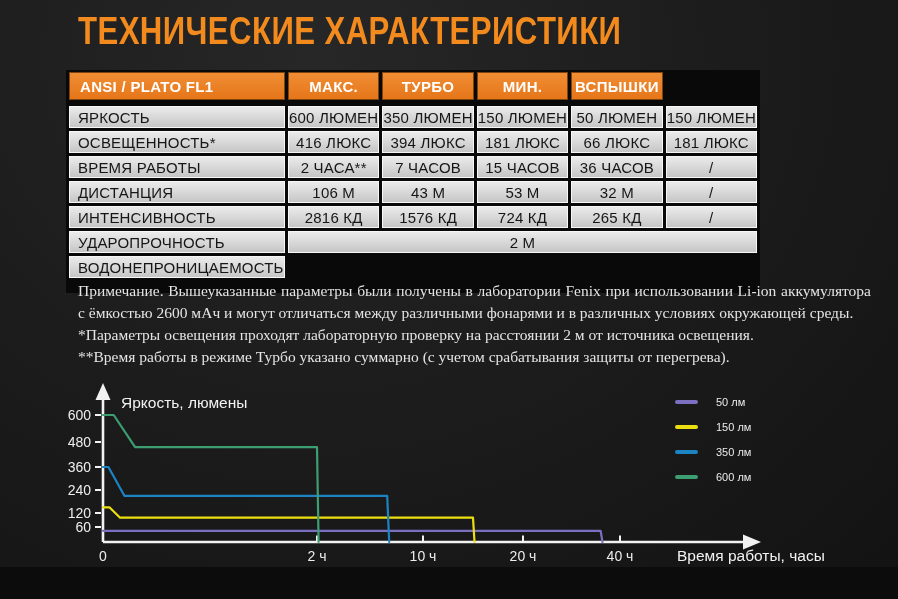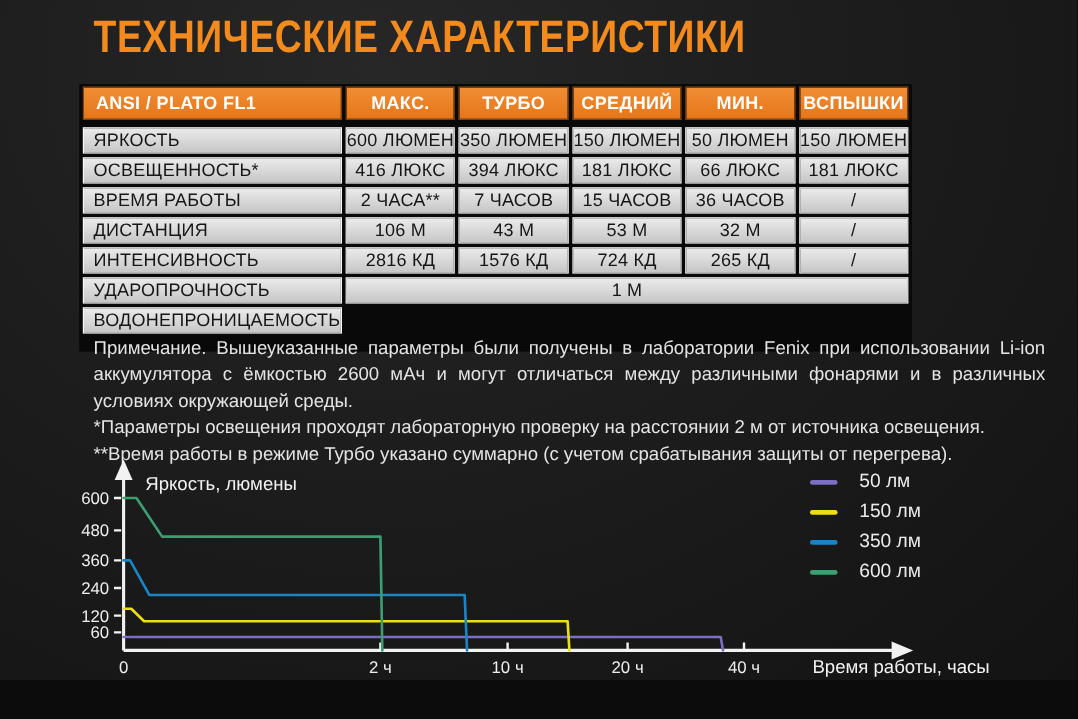--- a/index.html
+++ b/index.html
@@ -23,46 +23,45 @@
     height:26px;background:linear-gradient(#f08d34,#e67619);
     color:#ffffff;font-weight:700;border:1px solid #7d440f;letter-spacing:.3px;
   }
   .hcell.first{justify-content:flex-start;padding-left:10px;}
   .lcell,.vcell{
     height:20px;background:linear-gradient(#ebebeb,#c6c6c6);
     color:#161616;border:1px solid #f7f7f7;letter-spacing:.2px;
   }
   .lcell{justify-content:flex-start;padding-left:8px;}
   
-  .notes{position:absolute;left:78px;top:280px;width:793px;color:#e4e4e4;font-size:15.5px;line-height:22px;}
+  .notes{position:absolute;left:78px;top:280px;width:793px;color:#e4e4e4;font-size:15.5px;line-height:22px;font-family:Liberation Serif, serif;}
   .notes p{margin:0;}
   .notes .just{text-align:justify;}
   
   .chart{position:absolute;left:55px;top:383px;width:830px;height:210px;}
   .chart svg{position:absolute;left:0;top:0;}
   .tick{fill:#ededed;font-family:"Liberation Sans",sans-serif;font-size:14px;}
   .ctext{fill:#f2f2f2;font-family:"Liberation Sans",sans-serif;font-size:15.5px;}
   .legend{position:absolute;left:620px;top:6px;}
   .legend-item{display:flex;align-items:center;height:25px;}
   .legend-swatch{width:23px;height:4px;border-radius:2px;flex:0 0 auto;}
-  .legend-label{margin-left:18px;color:#eaeaea;font-size:16px;}
+  .legend-label{margin-left:18px;color:#eaeaea;font-size:11px;}
 </style>
 </head>
 <body>
 
 <div class="stage">
 
   <h1 class="page-title">ТЕХНИЧЕСКИЕ ХАРАКТЕРИСТИКИ</h1>
 
   <div class="spec-table" id="spec-table">
       <div class="tgrid thead">
         <div class="cell hcell first">ANSI / PLATO FL1</div>
         <div class="cell hcell">МАКС.</div>
         <div class="cell hcell">ТУРБО</div>
-        <div class="cell hcell">СРЕДНИЙ</div>
         <div class="cell hcell">МИН.</div>
         <div class="cell hcell">ВСПЫШКИ</div>
       </div>
       <div class="tgrid tbody">
         <div class="cell lcell">ЯРКОСТЬ</div>
         <div class="cell vcell">600 ЛЮМЕН</div>
         <div class="cell vcell">350 ЛЮМЕН</div>
         <div class="cell vcell">150 ЛЮМЕН</div>
         <div class="cell vcell">50 ЛЮМЕН</div>
         <div class="cell vcell">150 ЛЮМЕН</div>
@@ -84,21 +83,21 @@
         <div class="cell vcell">53 М</div>
         <div class="cell vcell">32 М</div>
         <div class="cell vcell">/</div>
         <div class="cell lcell">ИНТЕНСИВНОСТЬ</div>
         <div class="cell vcell">2816 КД</div>
         <div class="cell vcell">1576 КД</div>
         <div class="cell vcell">724 КД</div>
         <div class="cell vcell">265 КД</div>
         <div class="cell vcell">/</div>
         <div class="cell lcell">УДАРОПРОЧНОСТЬ</div>
-        <div class="cell vcell" style="grid-column: 2 / 7;">1 М</div>
+        <div class="cell vcell" style="grid-column: 2 / 7;">2 М</div>
         <div class="cell lcell">ВОДОНЕПРОНИЦАЕМОСТЬ</div>
       </div>
     </div>
 
   <div class="notes">
     <p class="just">Примечание. Вышеуказанные параметры были получены в лаборатории Fenix при использовании Li-ion аккумулятора с ёмкостью 2600 мАч и могут отличаться между различными фонарями и в различных условиях окружающей среды.</p>
     <p>*Параметры освещения проходят лабораторную проверку на расстоянии 2 м от источника освещения.</p>
     <p>**Время работы в режиме Турбо указано суммарно (с учетом срабатывания защиты от перегрева).</p>
   </div>
 

